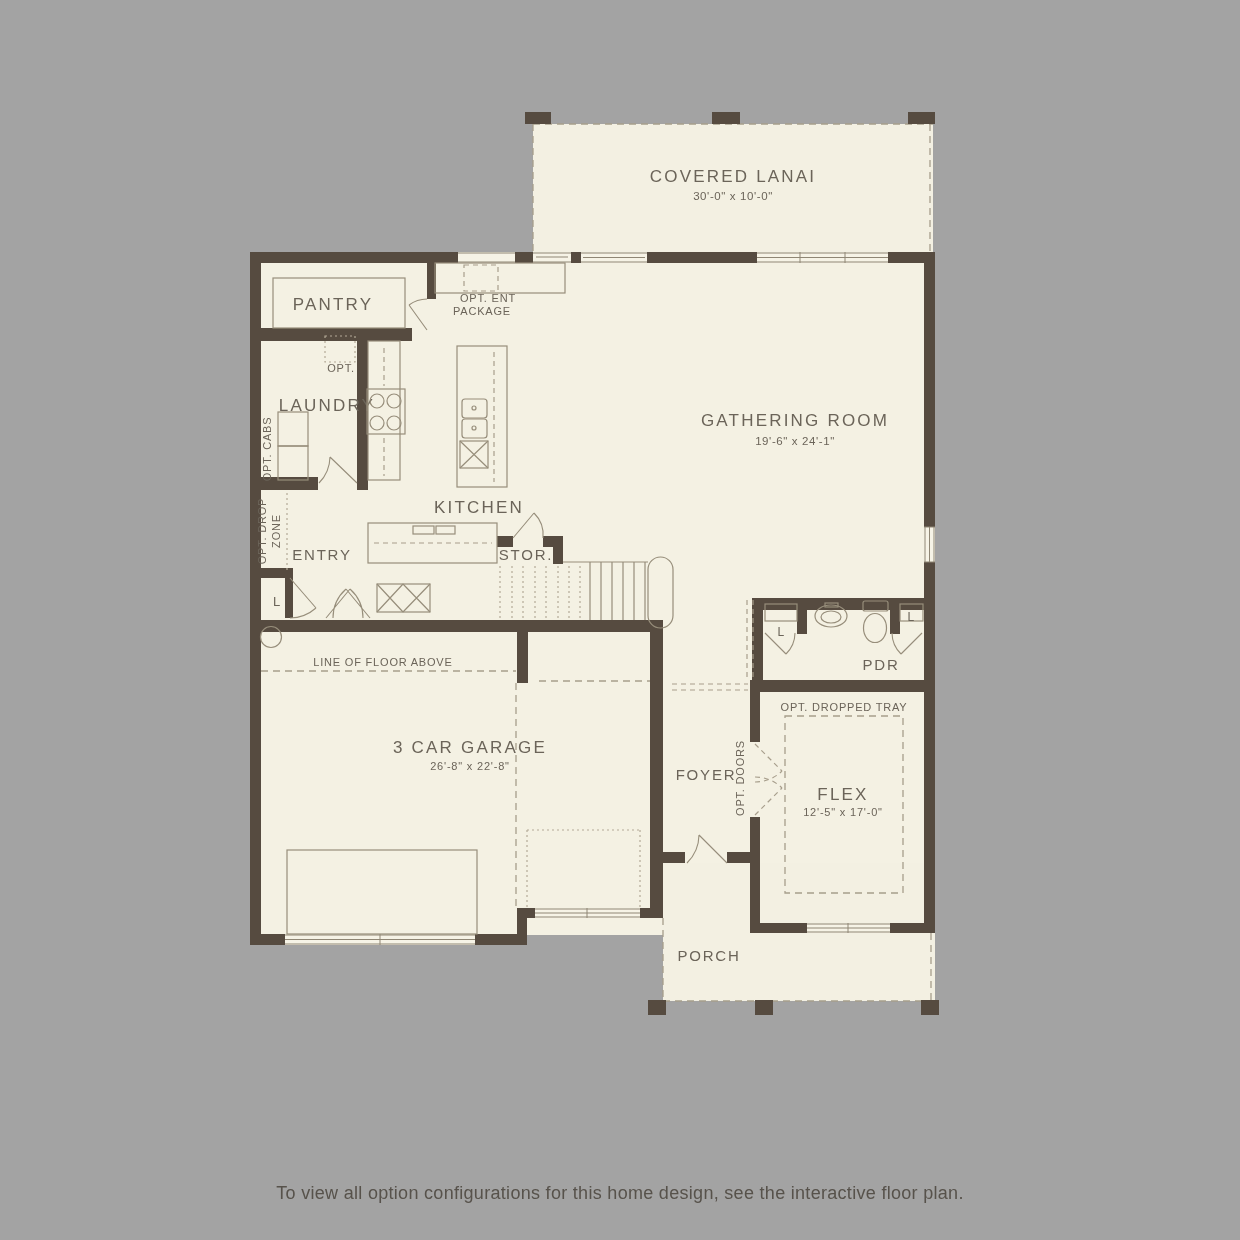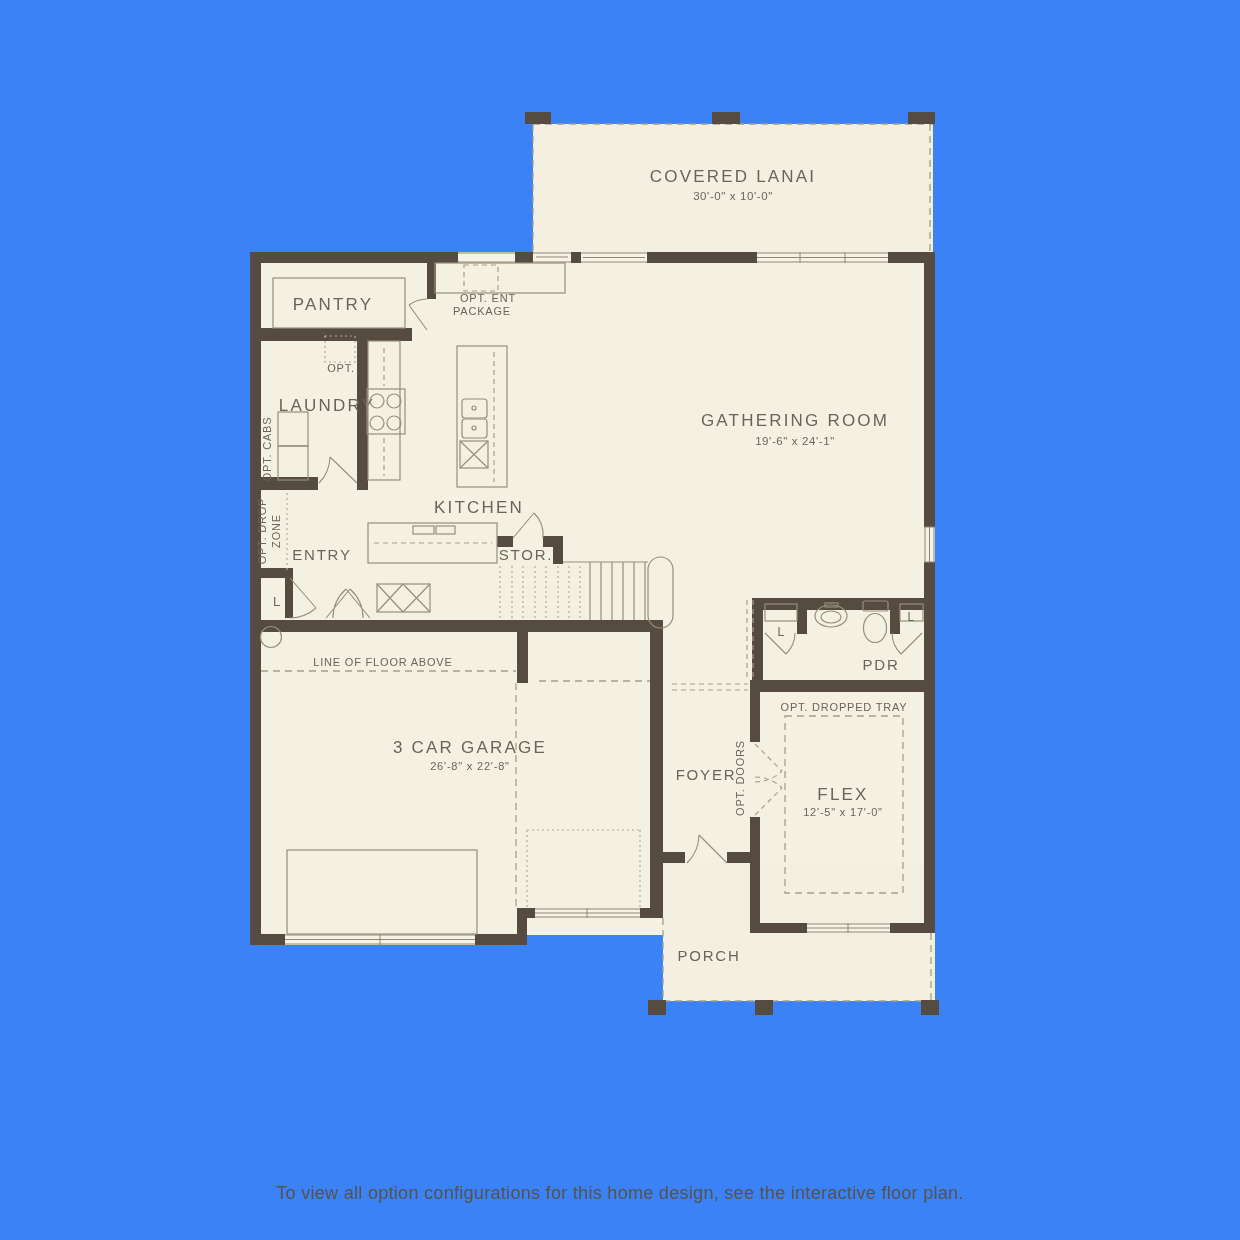--- a/index.html
+++ b/index.html
@@ -1,16 +1,16 @@
 <!DOCTYPE html>
 <html><head>
 <meta charset="utf-8">
 <style>
   html,body{margin:0;padding:0;background:#f2efe4;}
-  .canvas{position:relative;width:1240px;height:1240px;background:#3b82f6;overflow:hidden;}
+  .canvas{position:relative;width:1240px;height:1240px;background:#a3a3a3;overflow:hidden;}
   svg{display:block}
   .wall{fill:#564b40;}
   .post{fill:#564b40;}
   .thin{fill:none;stroke:#978e7b;stroke-width:1.2;}
   .win{fill:#f6f3e6;}
   .winline{fill:none;stroke:#8f8674;stroke-width:1;}
   .dash{fill:none;stroke:#a79e8c;stroke-width:1.3;stroke-dasharray:7 5;}
   .dash2{fill:none;stroke:#a79e8c;stroke-width:1.2;stroke-dasharray:5 4;}
   .dot{fill:none;stroke:#b3aa97;stroke-width:1.2;stroke-dasharray:2 3;}
   .arc{fill:none;stroke:#978e7b;stroke-width:1.1;}

